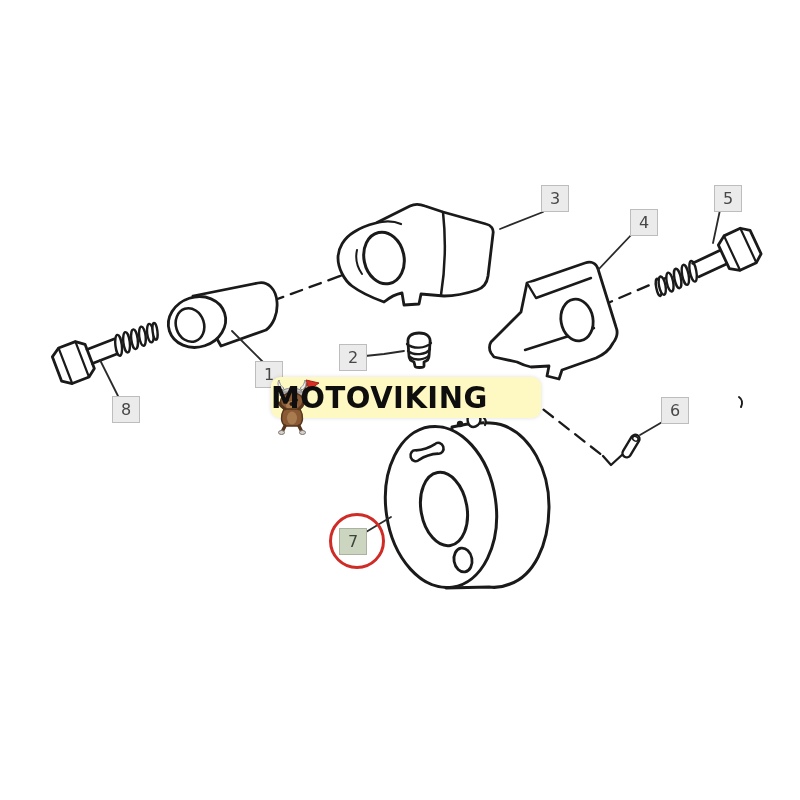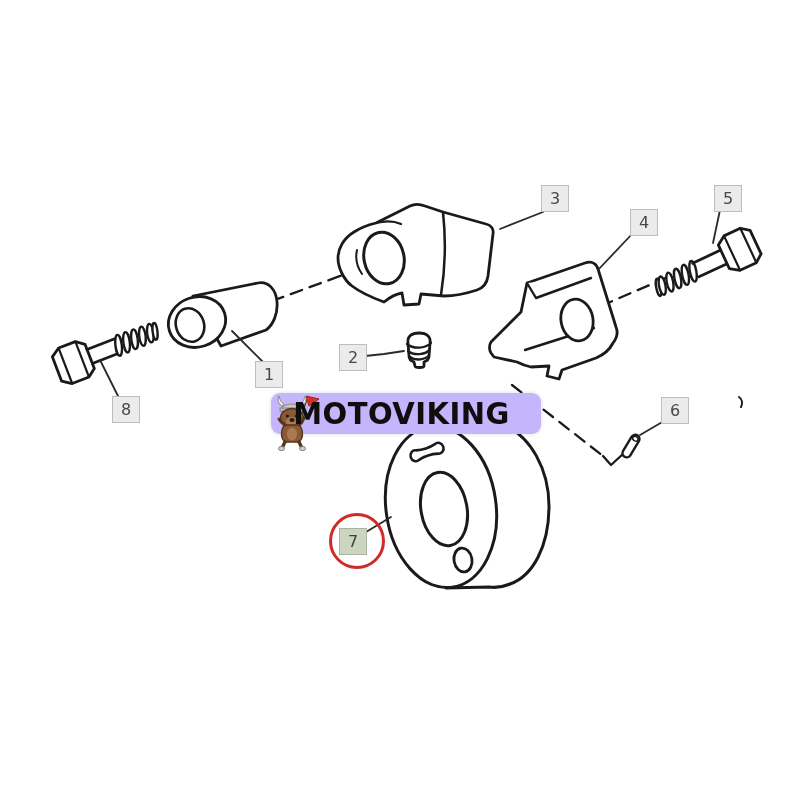--- a/index.html
+++ b/index.html
@@ -13,23 +13,23 @@
     background:#ebebeb;border:1px solid #bdbdbd;color:#474747;
     font-size:16px;line-height:25px;text-align:center;z-index:3;
   }
   .callout.green{background:#cbd5bf;border-color:#a9b3a0;color:#3d453a;}
   .red-circle{
     position:absolute;left:329px;top:513px;width:56px;height:56px;box-sizing:border-box;
     border:3.5px solid #cf2b27;border-radius:50%;z-index:2;background:transparent;
   }
   .watermark{
     position:absolute;left:271px;top:377px;width:270px;height:41px;box-sizing:border-box;
-    background:#c4b5fd;border-radius:9px;z-index:5;
+    background:#fef9c3;border-radius:9px;z-index:5;
     box-shadow:0 0 4px rgba(0,0,0,0.13);
-    display:flex;align-items:center;justify-content:center;padding-right:9px;margin-top:16px;
+    display:flex;align-items:center;justify-content:flex-start;padding-right:9px;
   }
   .watermark-text{
     font-weight:bold;font-size:29px;letter-spacing:0.5px;color:#0e0e0e;
     transform:scaleY(1.04);white-space:nowrap;
   }
   .mascot{position:absolute;left:-8px;top:-8px;width:50px;height:58px;}
 </style>
 </head>
 <body>
 

